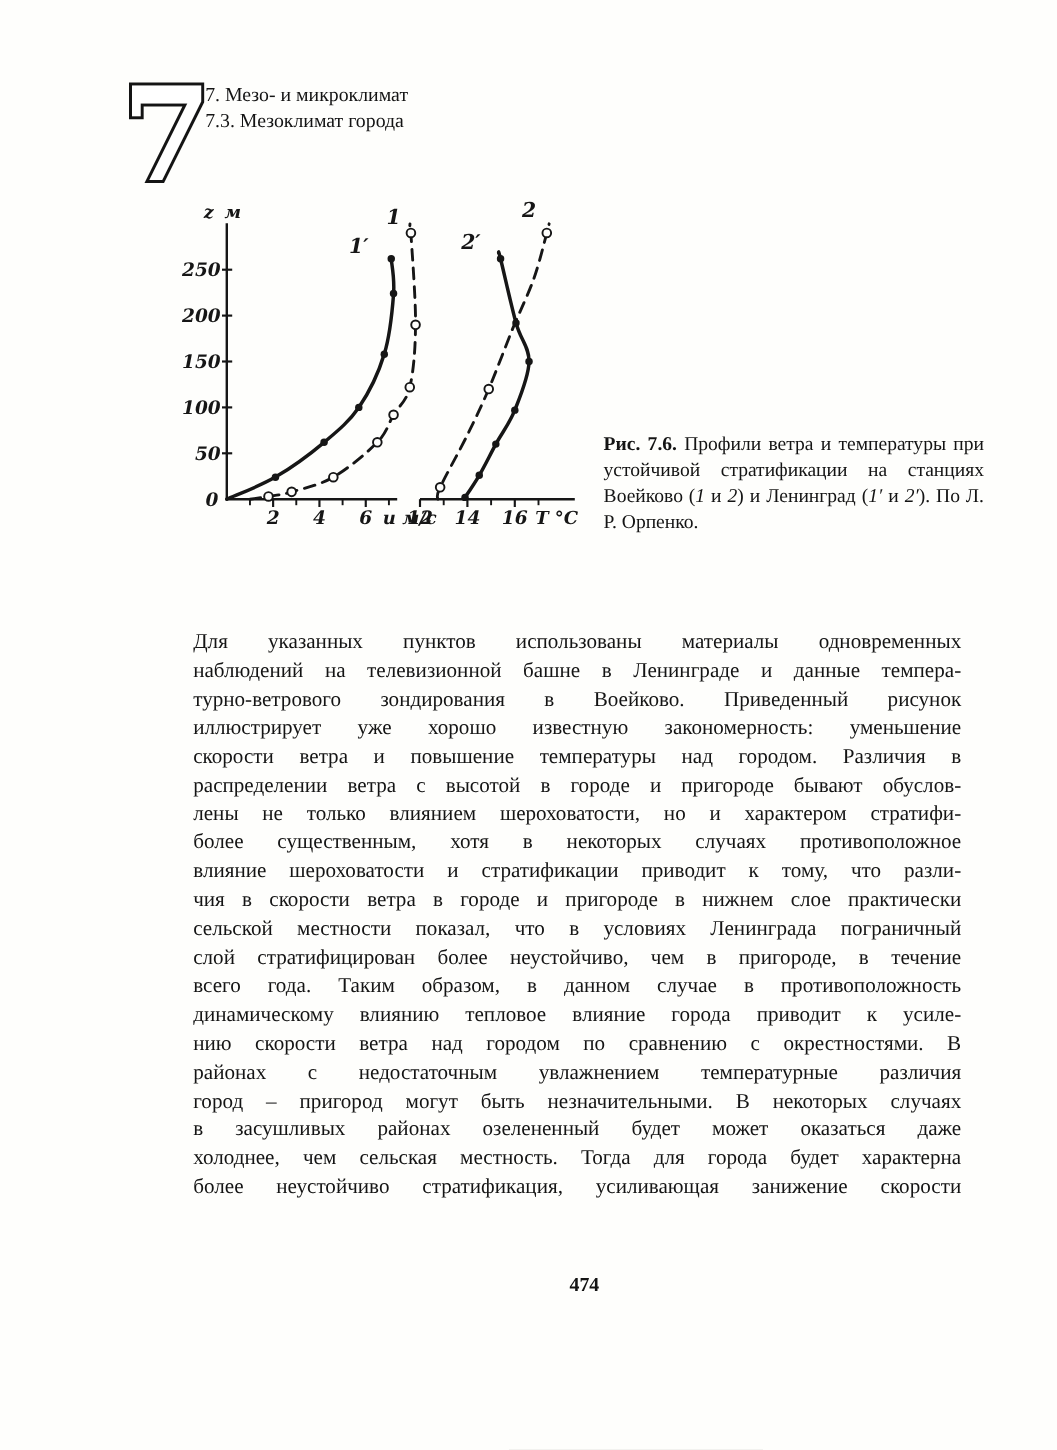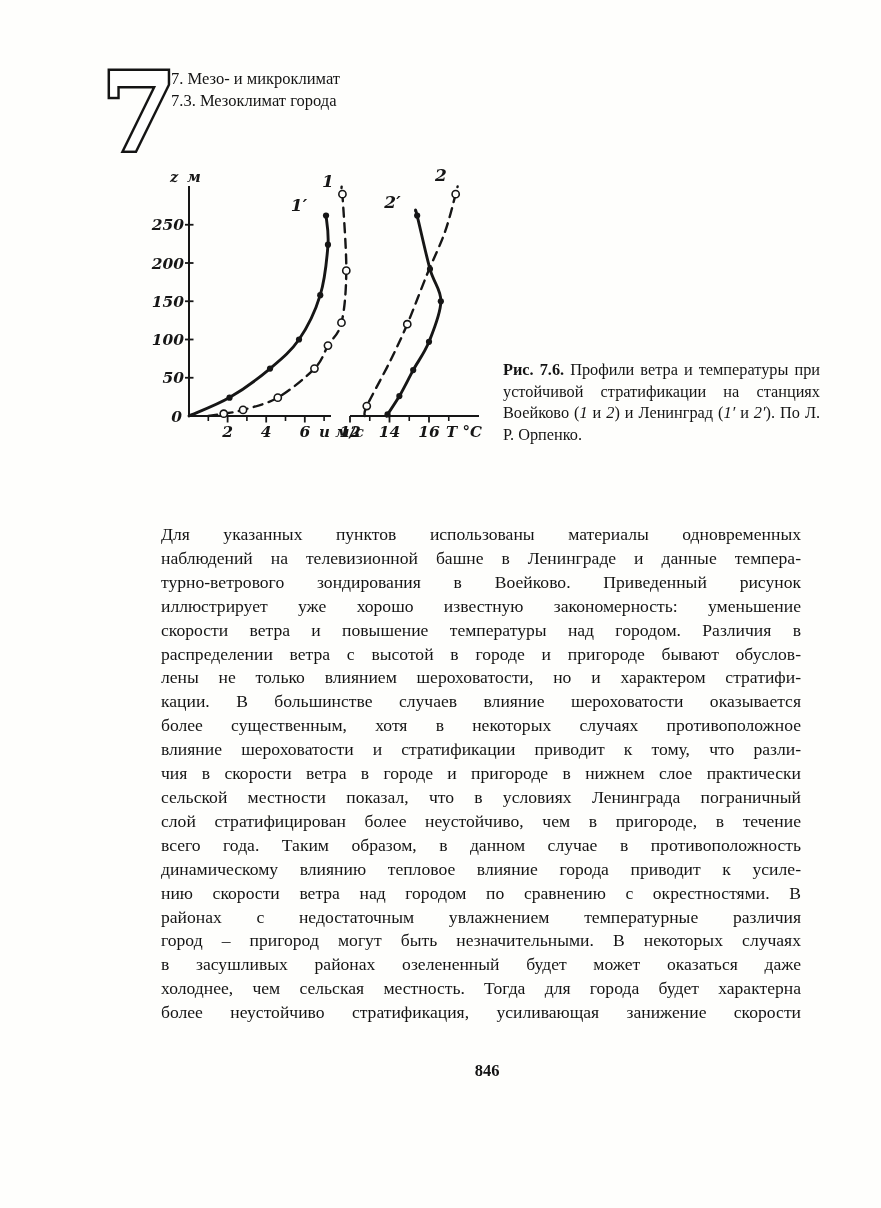--- a/index.html
+++ b/index.html
@@ -132,31 +132,30 @@
   <div class="figure-caption" id="caption"><span class="cap-bold">Рис. 7.6.</span><span> Профили ветра и температуры при устойчивой стратификации на станциях Воейково (</span><span class="cap-italic">1</span><span> и </span><span class="cap-italic">2</span><span>) и Ленинград (</span><span class="cap-italic">1′</span><span> и </span><span class="cap-italic">2′</span><span>). По Л. Р. Орпенко.</span></div>
 
   <div class="body-text" id="body-text">
       <div class="line">Для указанных пунктов использованы материалы одновременных</div>
       <div class="line">наблюдений на телевизионной башне в Ленинграде и данные темпера-</div>
       <div class="line">турно-ветрового зондирования в Воейково. Приведенный рисунок</div>
       <div class="line">иллюстрирует уже хорошо известную закономерность: уменьшение</div>
       <div class="line">скорости ветра и повышение температуры над городом. Различия в</div>
       <div class="line">распределении ветра с высотой в городе и пригороде бывают обуслов-</div>
       <div class="line">лены не только влиянием шероховатости, но и характером стратифи-</div>
-      <div class="line">кации. В большинстве случаев влияние шероховатости оказывается</div>
       <div class="line">более существенным, хотя в некоторых случаях противоположное</div>
       <div class="line">влияние шероховатости и стратификации приводит к тому, что разли-</div>
       <div class="line">чия в скорости ветра в городе и пригороде в нижнем слое практически</div>
       <div class="line">сельской местности показал, что в условиях Ленинграда пограничный</div>
       <div class="line">слой стратифицирован более неустойчиво, чем в пригороде, в течение</div>
       <div class="line">всего года. Таким образом, в данном случае в противоположность</div>
       <div class="line">динамическому влиянию тепловое влияние города приводит к усиле-</div>
       <div class="line">нию скорости ветра над городом по сравнению с окрестностями. В</div>
       <div class="line">районах с недостаточным увлажнением температурные различия</div>
       <div class="line">город – пригород могут быть незначительными. В некоторых случаях</div>
       <div class="line">в засушливых районах озелененный будет может оказаться даже</div>
       <div class="line">холоднее, чем сельская местность. Тогда для города будет характерна</div>
       <div class="line">более неустойчиво стратификация, усиливающая занижение скорости</div>
     </div>
 
-  <div class="page-number">846</div>
+  <div class="page-number">474</div>
 
 </div>
 
 </body></html>

